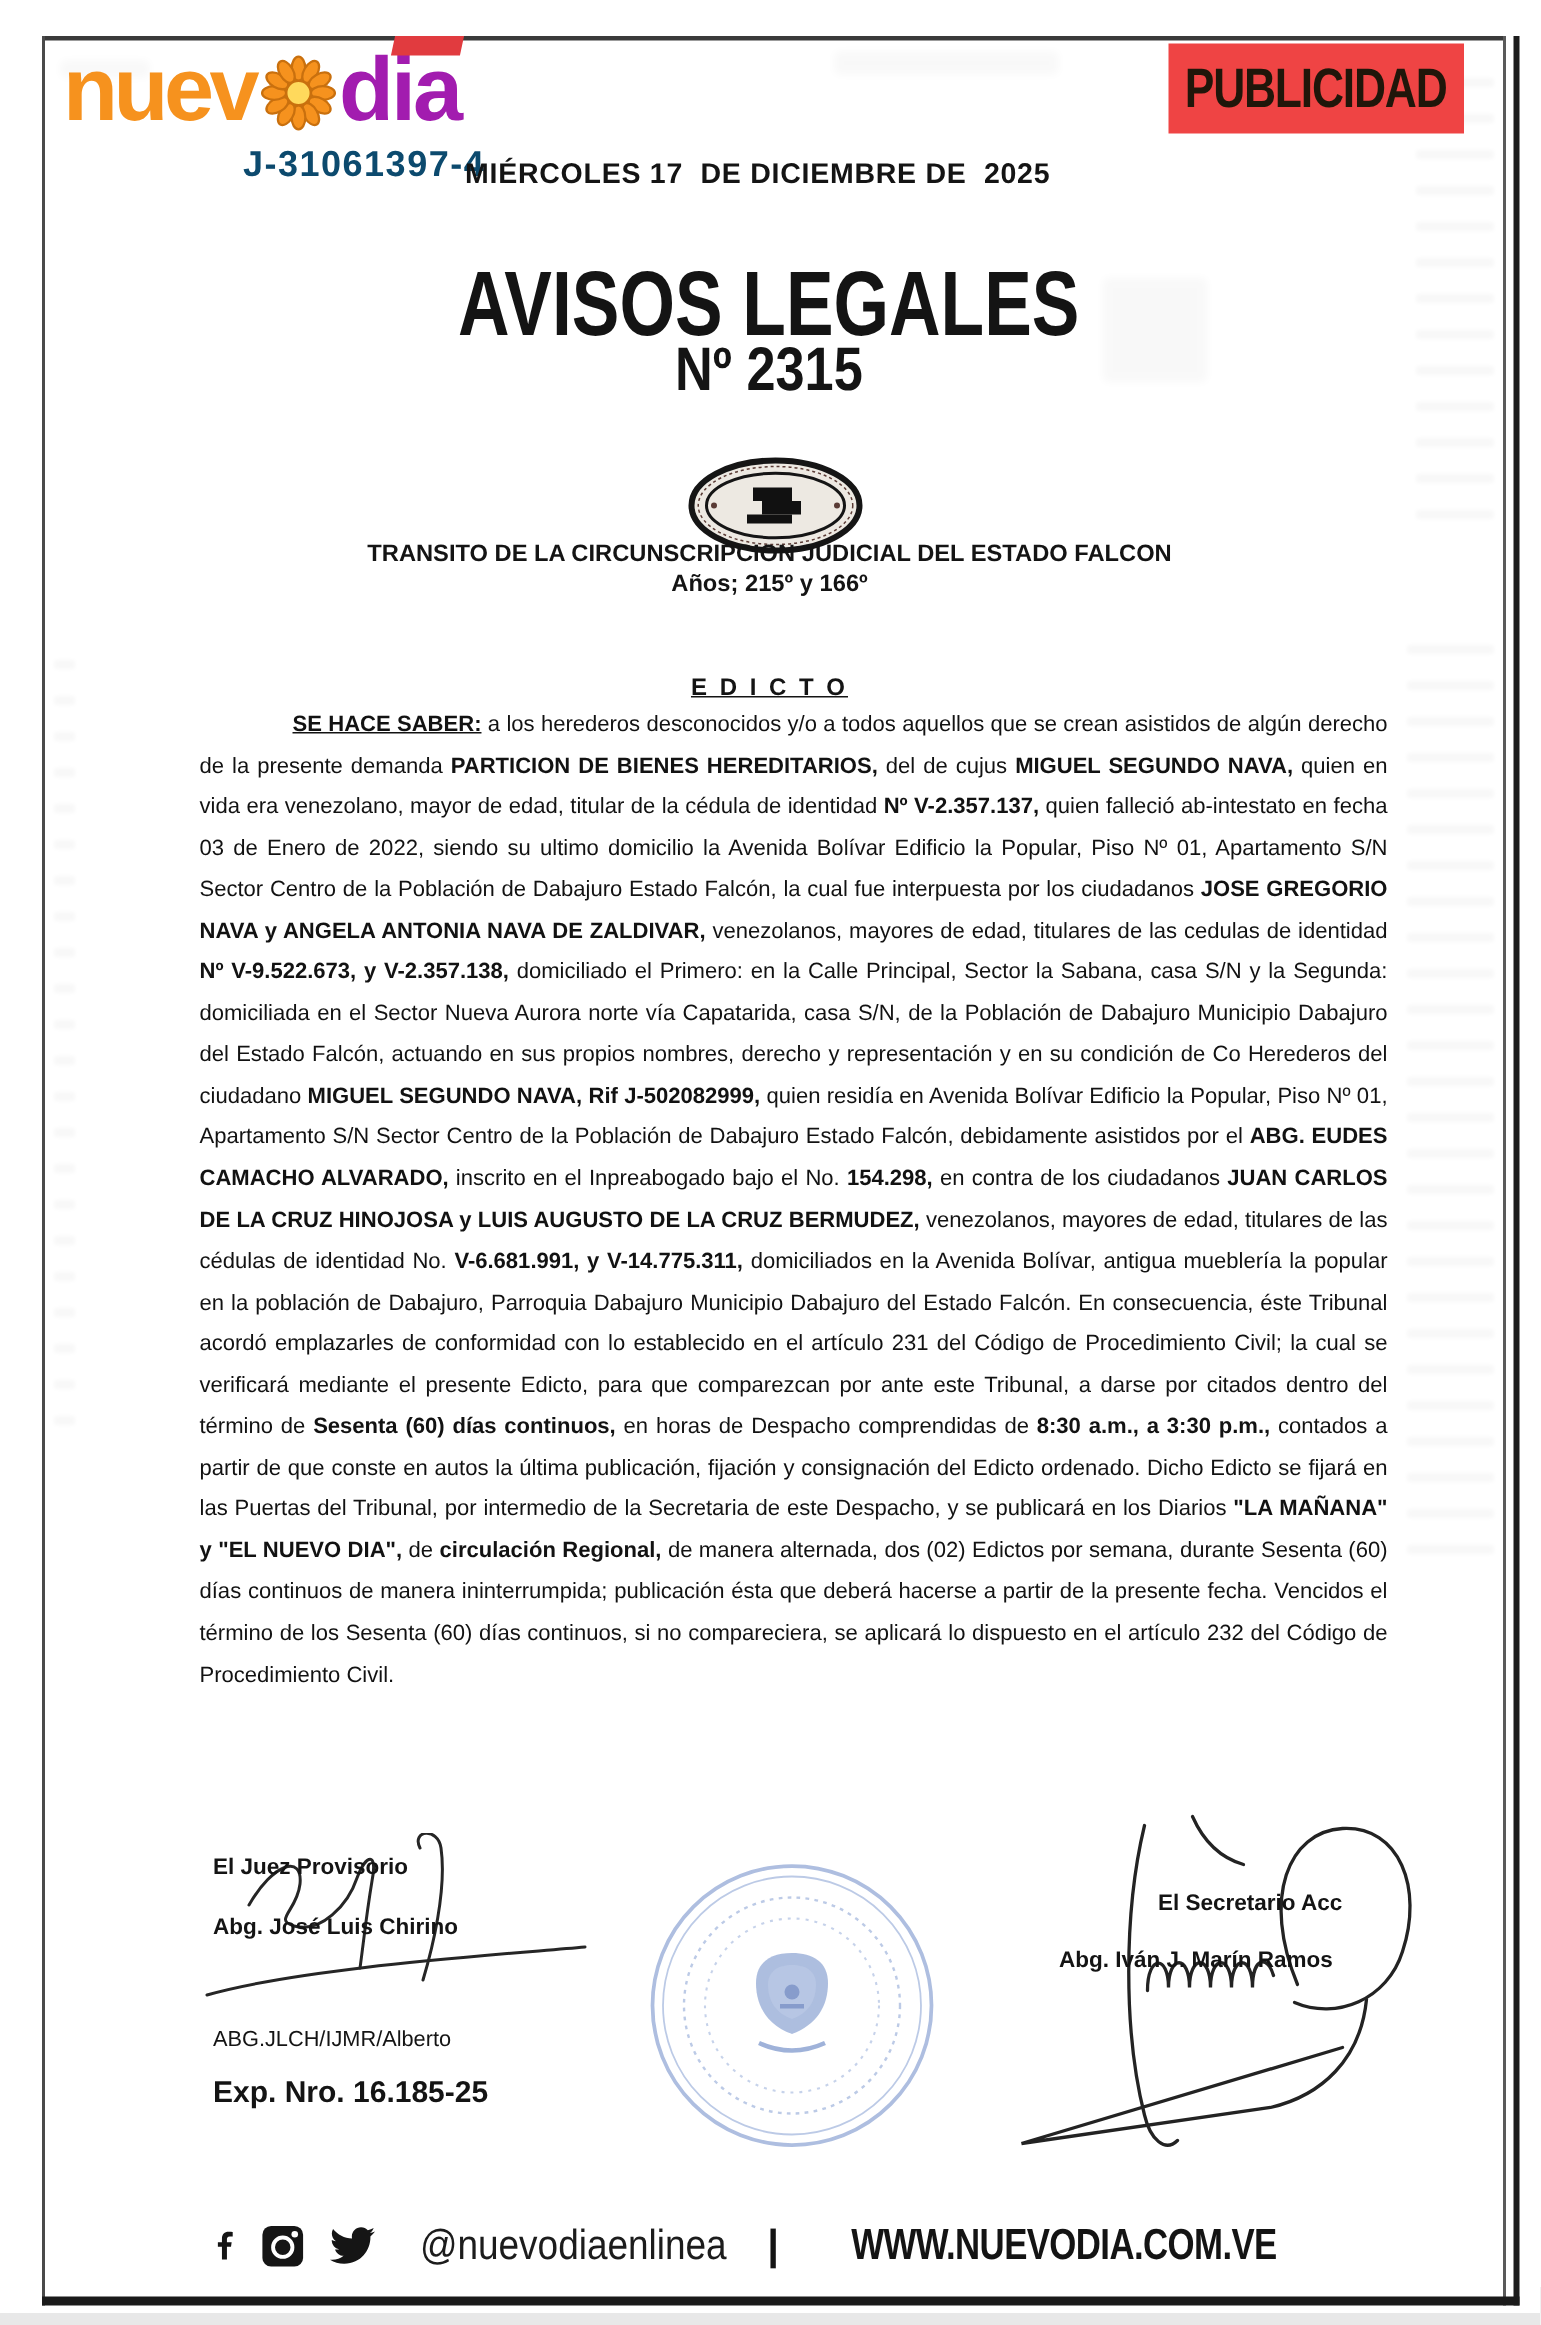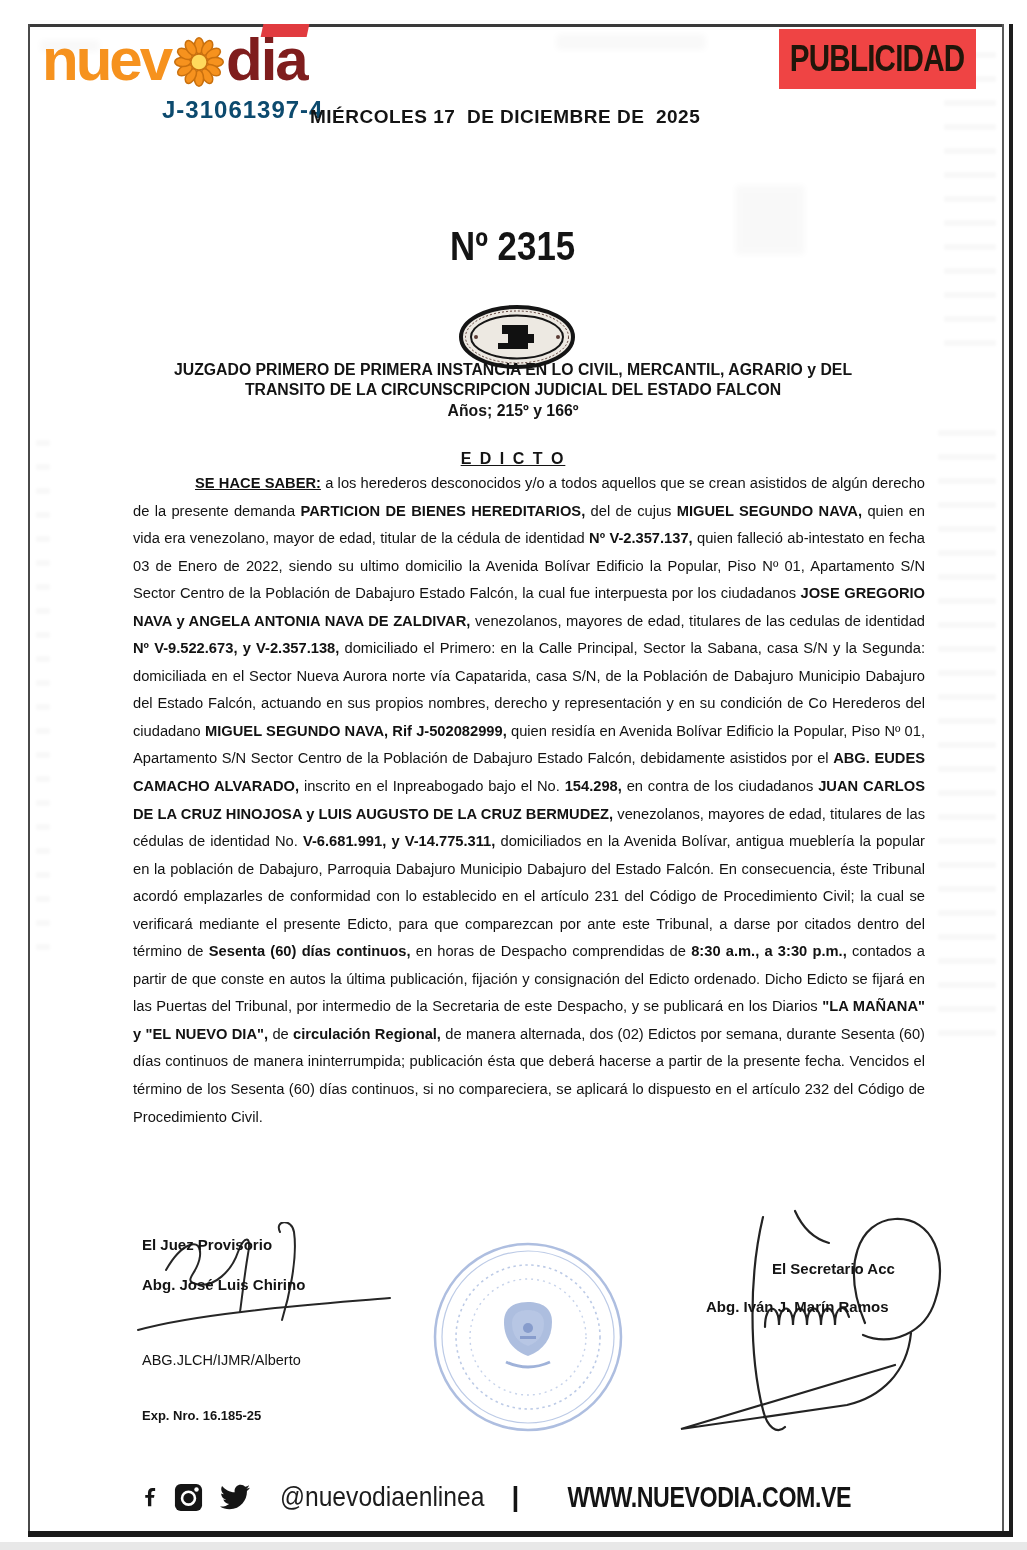--- a/index.html
+++ b/index.html
@@ -5,39 +5,39 @@
   html,body{margin:0;padding:0;background:#e8e8e8;}
   .page{position:relative;width:1027px;height:1542px;background:#ffffff;overflow:hidden;
         font-family:Liberation Sans, sans-serif;color:#141414;}
   .abs{position:absolute;}
   
   .fr{background:#3a3a3a;}
   
   .logo-row{display:flex;align-items:center;}
   .logo-txt{font-size:60px;font-weight:800;letter-spacing:-3px;line-height:1;}
   .logo-nuev{color:#F6921E;}
-  .logo-dia{color:#7f1d1d;position:relative;letter-spacing:-2px;}
+  .logo-dia{color:#a21caf;position:relative;letter-spacing:-2px;}
   .logo-accent{position:absolute;top:-6px;left:36px;width:46px;height:13px;background:#E13B3F;transform:skewX(-12deg);}
   .reg{font-size:24px;font-weight:600;color:#0c4a6e;letter-spacing:1px;}
   .pub-box{width:197px;height:60px;background:#ef4444;display:flex;align-items:center;justify-content:center;}
   .pub-box span{font-size:37px;font-weight:800;color:#20160a;transform:scaleX(0.8);letter-spacing:-1px;white-space:nowrap;}
   .date{font-size:19px;font-weight:700;white-space:pre;letter-spacing:.5px;}
   
   .center-line{left:118px;width:790px;text-align:center;}
   .big-title{font-size:61px;font-weight:800;line-height:1;display:inline-block;transform:scaleX(0.78);white-space:nowrap;}
   .num-title{font-size:41px;font-weight:800;line-height:1;display:inline-block;transform:scaleX(0.85);}
   .republic{font-size:15.5px;font-weight:700;letter-spacing:.3px;}
   .court{font-size:15.8px;font-weight:700;line-height:20.4px;}
   .edicto{font-size:16px;font-weight:700;letter-spacing:2px;text-decoration:underline;}
   
   .body-text{font-size:14.7px;line-height:27.55px;text-align:justify;text-indent:62px;color:#121212;}
   .body-text .b{font-weight:700;}
   .body-text .u{text-decoration:underline;}
   .sig{font-weight:700;font-size:15px;white-space:nowrap;}
-  .exp{font-weight:700;font-size:13px;margin-top:24px;}
+  .exp{font-weight:700;font-size:20px;}
   .ref{font-size:14.5px;}
   
   .footer-row{display:flex;align-items:center;justify-content:center;gap:13px;}
   .handle{font-size:28px;color:#1c1c1c;transform:scaleX(0.88);white-space:nowrap;}
   .divider{font-size:28px;font-weight:800;}
   .website{font-size:29px;font-weight:800;transform:scaleX(0.8);white-space:nowrap;letter-spacing:-0.5px;}
   
   .ghost{background:repeating-linear-gradient(180deg,rgba(0,0,0,.5) 0 6px,transparent 6px 24px);
          opacity:.06;filter:blur(1.5px);}
   .blotch{background:rgba(0,0,0,.5);opacity:.05;filter:blur(3px);border-radius:4px;}
@@ -111,37 +111,39 @@
     </span>
   </div>
   <div class="abs reg" style="left:162px;top:96px;">J-31061397-4</div>
 
   <div class="abs pub-box" style="left:779px;top:29px;">
     <span>PUBLICIDAD</span>
   </div>
 
   <div class="abs date" style="left:310px;top:106px;width:580px;text-align:left;">MIÉRCOLES 17  DE DICIEMBRE DE  2025</div>
 
+  <div class="abs center-line" style="top:172px;">
+    <span class="big-title">AVISOS LEGALES</span>
+  </div>
   <div class="abs center-line" style="top:226px;">
     <span class="num-title">Nº 2315</span>
   </div>
 
   <svg class="abs" style="left:458px;top:304px;" width="118" height="66" viewBox="0 0 118 66">
     <ellipse cx="59" cy="33" rx="56" ry="30" fill="#EDE9E2" stroke="#151515" stroke-width="4"></ellipse>
     <ellipse cx="59" cy="33" rx="51.5" ry="26" fill="none" stroke="#5a3b35" stroke-width="1" stroke-dasharray="2 2"></ellipse>
     <ellipse cx="59" cy="33" rx="46" ry="21.5" fill="none" stroke="#151515" stroke-width="2"></ellipse>
     <rect x="44" y="21" width="26" height="9" fill="#111"></rect>
     <rect x="50" y="30" width="26" height="9" fill="#111"></rect>
     <rect x="40" y="39" width="30" height="6" fill="#111"></rect>
     <circle cx="18" cy="33" r="2" fill="#5a3b35"></circle>
     <circle cx="100" cy="33" r="2" fill="#5a3b35"></circle>
   </svg>
 
   <div class="abs court" style="left:68px;top:360px;width:890px;text-align:center;">
-    <div>JUZGADO PRIMERO DE PRIMERA INSTANCIA EN LO CIVIL, MERCANTIL, AGRARIO y DEL</div>
     <div>TRANSITO DE LA CIRCUNSCRIPCION JUDICIAL DEL ESTADO FALCON</div>
     <div>Años; 215º y 166º</div>
   </div>
 
   <div class="abs center-line" style="top:450px;">
     <span class="edicto">E D I C T O</span>
   </div>
 
   <p class="abs body-text" style="left:133px;top:470px;width:792px;margin:0;"><span class="b u">SE HACE SABER:</span><span> a los herederos desconocidos y/o a todos aquellos que se crean asistidos de algún derecho de la presente demanda </span><span class="b">PARTICION DE BIENES HEREDITARIOS,</span><span> del de cujus </span><span class="b">MIGUEL SEGUNDO NAVA,</span><span> quien en vida era venezolano, mayor de edad, titular de la cédula de identidad </span><span class="b">Nº V-2.357.137,</span><span> quien falleció ab-intestato en fecha 03 de Enero de 2022, siendo su ultimo domicilio la Avenida Bolívar Edificio la Popular, Piso Nº 01, Apartamento S/N Sector Centro de la Población de Dabajuro Estado Falcón, la cual fue interpuesta por los ciudadanos </span><span class="b">JOSE GREGORIO NAVA y ANGELA ANTONIA NAVA DE ZALDIVAR,</span><span> venezolanos, mayores de edad, titulares de las cedulas de identidad </span><span class="b">Nº V-9.522.673, y V-2.357.138,</span><span> domiciliado el Primero: en la Calle Principal, Sector la Sabana, casa S/N y la Segunda: domiciliada en el Sector Nueva Aurora norte vía Capatarida, casa S/N, de la Población de Dabajuro Municipio Dabajuro del Estado Falcón, actuando en sus propios nombres, derecho y representación y en su condición de Co Herederos del ciudadano </span><span class="b">MIGUEL SEGUNDO NAVA, Rif J-502082999,</span><span> quien residía en Avenida Bolívar Edificio la Popular, Piso Nº 01, Apartamento S/N Sector Centro de la Población de Dabajuro Estado Falcón, debidamente asistidos por el </span><span class="b">ABG. EUDES CAMACHO ALVARADO,</span><span> inscrito en el Inpreabogado bajo el No. </span><span class="b">154.298,</span><span> en contra de los ciudadanos </span><span class="b">JUAN CARLOS DE LA CRUZ HINOJOSA y LUIS AUGUSTO DE LA CRUZ BERMUDEZ,</span><span> venezolanos, mayores de edad, titulares de las cédulas de identidad No. </span><span class="b">V-6.681.991, y V-14.775.311,</span><span> domiciliados en la Avenida Bolívar, antigua mueblería la popular en la población de Dabajuro, Parroquia Dabajuro Municipio Dabajuro del Estado Falcón. En consecuencia, éste Tribunal acordó emplazarles de conformidad con lo establecido en el artículo 231 del Código de Procedimiento Civil; la cual se verificará mediante el presente Edicto, para que comparezcan por ante este Tribunal, a darse por citados dentro del término de </span><span class="b">Sesenta (60) días continuos,</span><span> en horas de Despacho comprendidas de </span><span class="b">8:30 a.m., a 3:30 p.m.,</span><span> contados a partir de que conste en autos la última publicación, fijación y consignación del Edicto ordenado. Dicho Edicto se fijará en las Puertas del Tribunal, por intermedio de la Secretaria de este Despacho, y se publicará en los Diarios </span><span class="b">"LA MAÑANA" y "EL NUEVO DIA",</span><span> de </span><span class="b">circulación Regional,</span><span> de manera alternada, dos (02) Edictos por semana, durante Sesenta (60) días continuos de manera ininterrumpida; publicación ésta que deberá hacerse a partir de la presente fecha. Vencidos el término de los Sesenta (60) días continuos, si no compareciera, se aplicará lo dispuesto en el artículo 232 del Código de Procedimiento Civil.</span></p>
 

